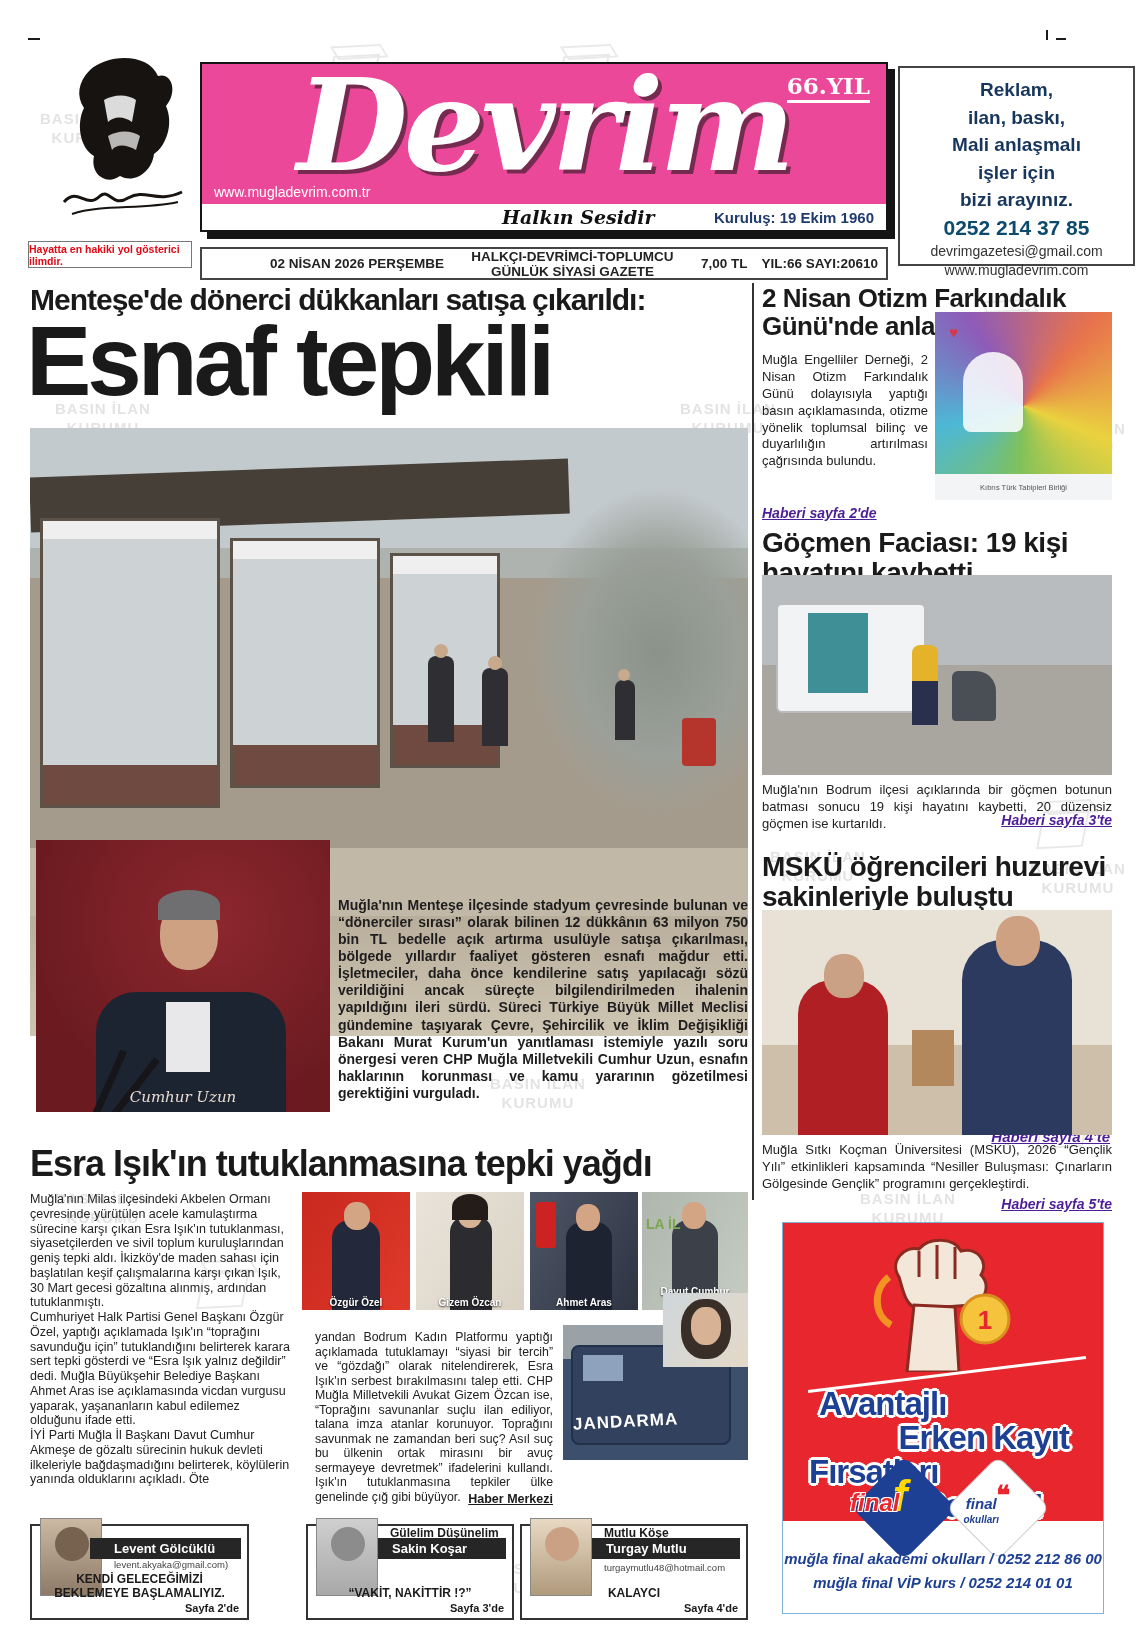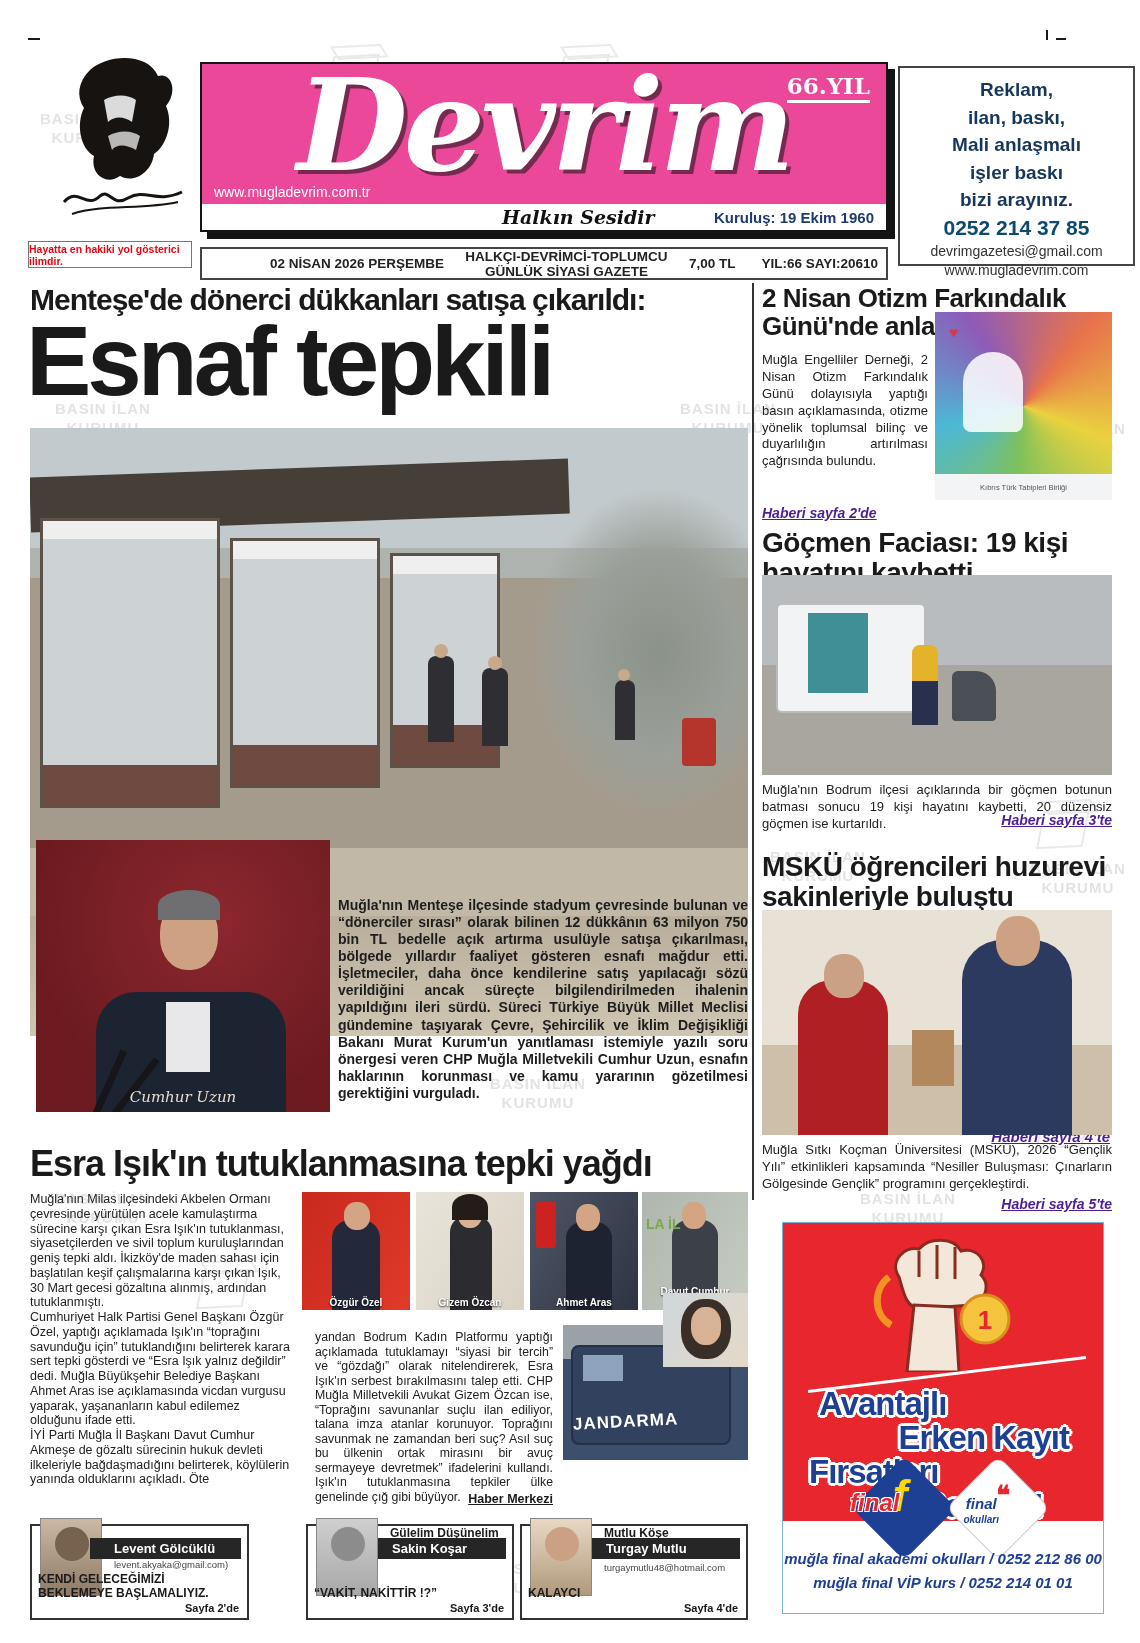--- a/index.html
+++ b/index.html
@@ -33,21 +33,21 @@
 
   .contact-box { position:absolute; left:898px; top:66px; width:237px; height:200px; border:2px solid #444;
                  text-align:center; padding-top:8px; background:#fff; }
   .contact-box .ln { color:#17365d; font-weight:bold; font-size:19px; line-height:1.45; }
   .contact-box .ph { color:#0c4a6e; font-weight:bold; font-size:21px; margin-top:2px; }
   .contact-box .em { color:#333; font-size:14px; margin-top:3px; }
 
   .datebar { position:absolute; left:200px; top:247px; width:688px; height:33px; border:2px solid #444;
              display:flex; align-items:center; font-size:13.5px; font-weight:bold; color:#222; background:#fff; }
   .datebar .d { margin-left:68px; } .datebar .m { flex:1; text-align:center; }
-  .datebar .p { margin-right:14px; } .datebar .i { margin-right:8px;margin-left:12px; }
+  .datebar .p { margin-right:14px; } .datebar .i { margin-right:8px; }
 
   
   .kicker { position:absolute; left:30px; top:283px; width:720px; font-size:30px; font-weight:bold; letter-spacing:-1px; }
   .bighead { position:absolute; left:26px; top:308px; width:740px; font-size:98px; font-weight:bold;
              letter-spacing:-4px; line-height:1.1; }
   .photo { position:absolute; overflow:hidden; }
   .lead-photo { left:30px; top:428px; width:718px; height:608px; background:linear-gradient(#c3cacd 0 120px,#aeb3b0 120px 150px,#a59b8d 150px 420px,#c2b8a7 420px 100%); }
   .lp-roof { position:absolute; left:0; top:40px; width:75%; height:55px; background:#463f37; transform:rotate(-2deg); }
   .lp-shop { position:absolute; background:#cdd3d4; border:3px solid #5d5247; box-shadow:inset 0 18px 0 #efeff0, inset 0 -40px 0 #6e4a41; }
   .lp-tree { position:absolute; right:-40px; top:60px; width:260px; height:330px; background:radial-gradient(closest-side,#8b9288,#9aa099 60%,transparent); }
@@ -90,21 +90,21 @@
 
   
   .colbox { position:absolute; top:1524px; height:96px; border:2px solid #333; background:#fff; }
   .cb-photo { position:absolute; left:8px; top:-8px; width:62px; height:78px; border:1px solid #888;
               background:linear-gradient(#cfcfcf,#a8a8a8); }
   .cb-head { position:absolute; left:14px; top:8px; width:34px; height:34px; background:#8c8c8c; border-radius:50%; }
   .cb-bar { position:absolute; left:58px; top:12px; right:6px; background:#262626; color:#fff; font-weight:bold;
             font-size:13px; padding:3px 0 3px 24px; }
   .cb-rubric { position:absolute; left:82px; top:0; font-size:12px; font-weight:bold; color:#1a1a1a; }
   .cb-email { position:absolute; left:82px; top:33px; font-size:9.5px; color:#444; }
-  .cb-title { position:absolute; left:6px; right:6px; bottom:18px; text-align:left; font-size:12px; font-weight:bold; }
+  .cb-title { position:absolute; left:6px; right:6px; bottom:18px; text-align:center; font-size:12px; font-weight:bold; }
   .cb-page { position:absolute; right:8px; bottom:4px; font-size:11px; font-weight:bold; }
 
   
   .divider { position:absolute; left:752px; top:283px; width:2px; height:917px; background:#333; }
   .rc-title { position:absolute; left:762px; width:372px; font-size:26px; font-weight:bold; line-height:1.08; letter-spacing:-0.5px; }
   .rc-body { position:absolute; left:762px; font-size:13px; line-height:1.3; text-align:justify; color:#222; }
   .rc-ref { position:absolute; font-size:14px; }
   .otizm-img { left:935px; top:312px; width:177px; height:188px;
                background:conic-gradient(from 40deg,#e8734c,#ead23f,#7fc15b,#4db8d6,#8e5bb8,#e8734c); }
   .oi-strip { position:absolute; left:0; bottom:0; width:100%; height:26px; background:#f2f4f6; display:flex;
@@ -211,21 +211,21 @@
     <div class="m-site">www.mugladevrim.com.tr</div>
     <div class="m-strip"></div>
     <div class="m-tag">Halkın Sesidir</div>
     <div class="m-found">Kuruluş: 19 Ekim 1960</div>
   </div>
 
   <div class="contact-box">
     <div class="ln">Reklam,</div>
     <div class="ln">ilan, baskı,</div>
     <div class="ln">Mali anlaşmalı</div>
-    <div class="ln">işler baskı</div>
+    <div class="ln">işler için</div>
     <div class="ln">bizi arayınız.</div>
     <div class="ph">0252 214 37 85</div>
     <div class="em">devrimgazetesi@gmail.com</div>
     <div class="em">www.mugladevrim.com</div>
   </div>
 
   <div class="datebar">
     <span class="d">02 NİSAN 2026 PERŞEMBE</span>
     <span class="m">HALKÇI-DEVRİMCİ-TOPLUMCU GÜNLÜK SİYASİ GAZETE</span>
     <span class="p">7,00 TL</span>

